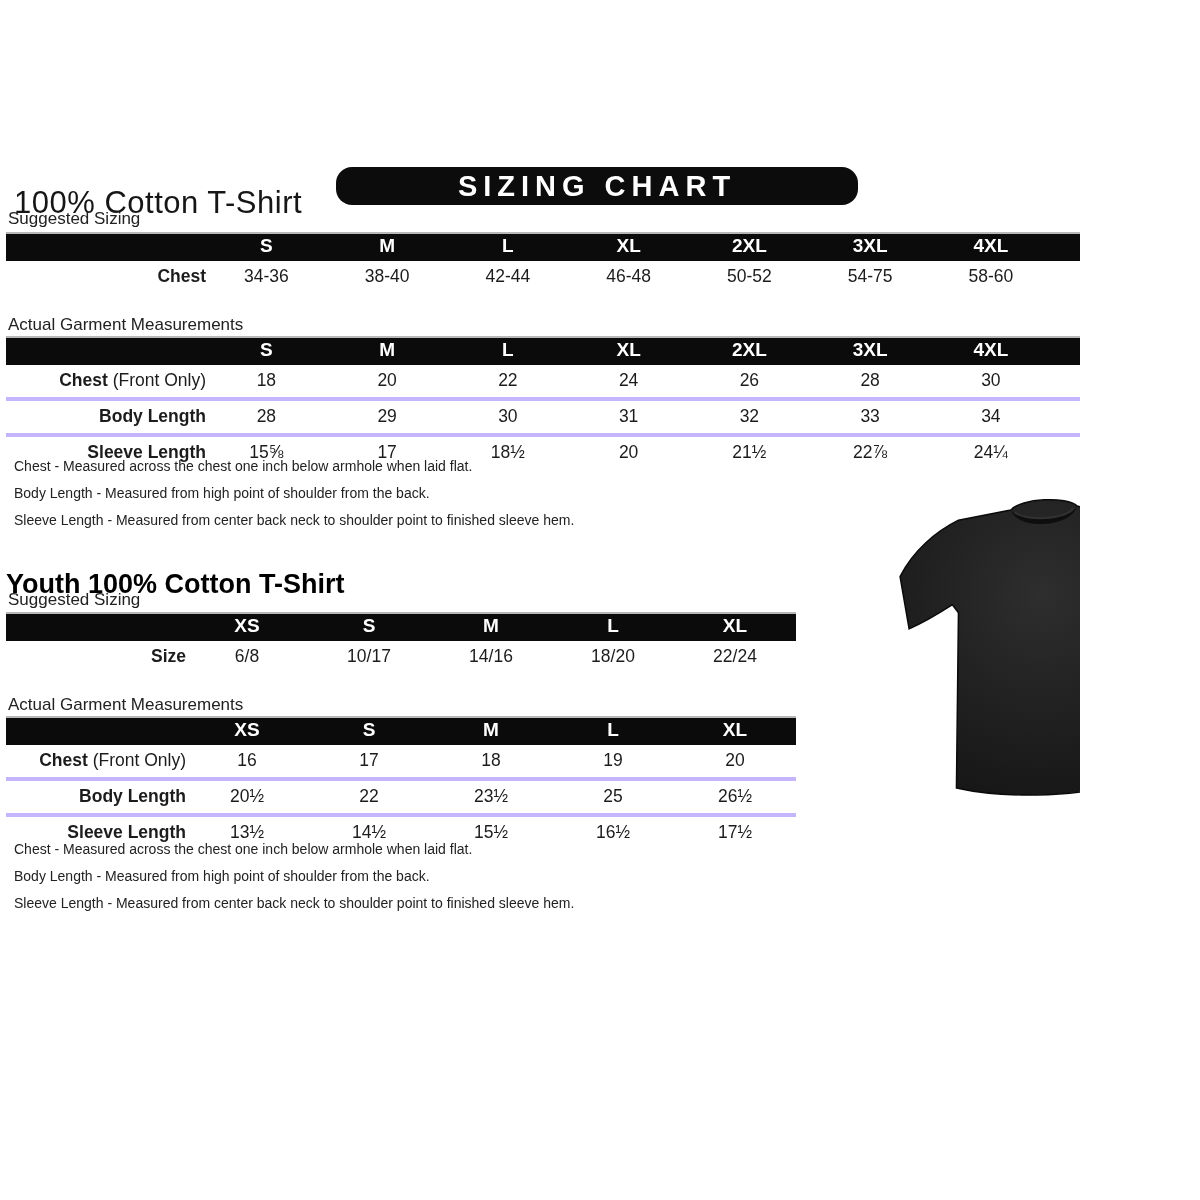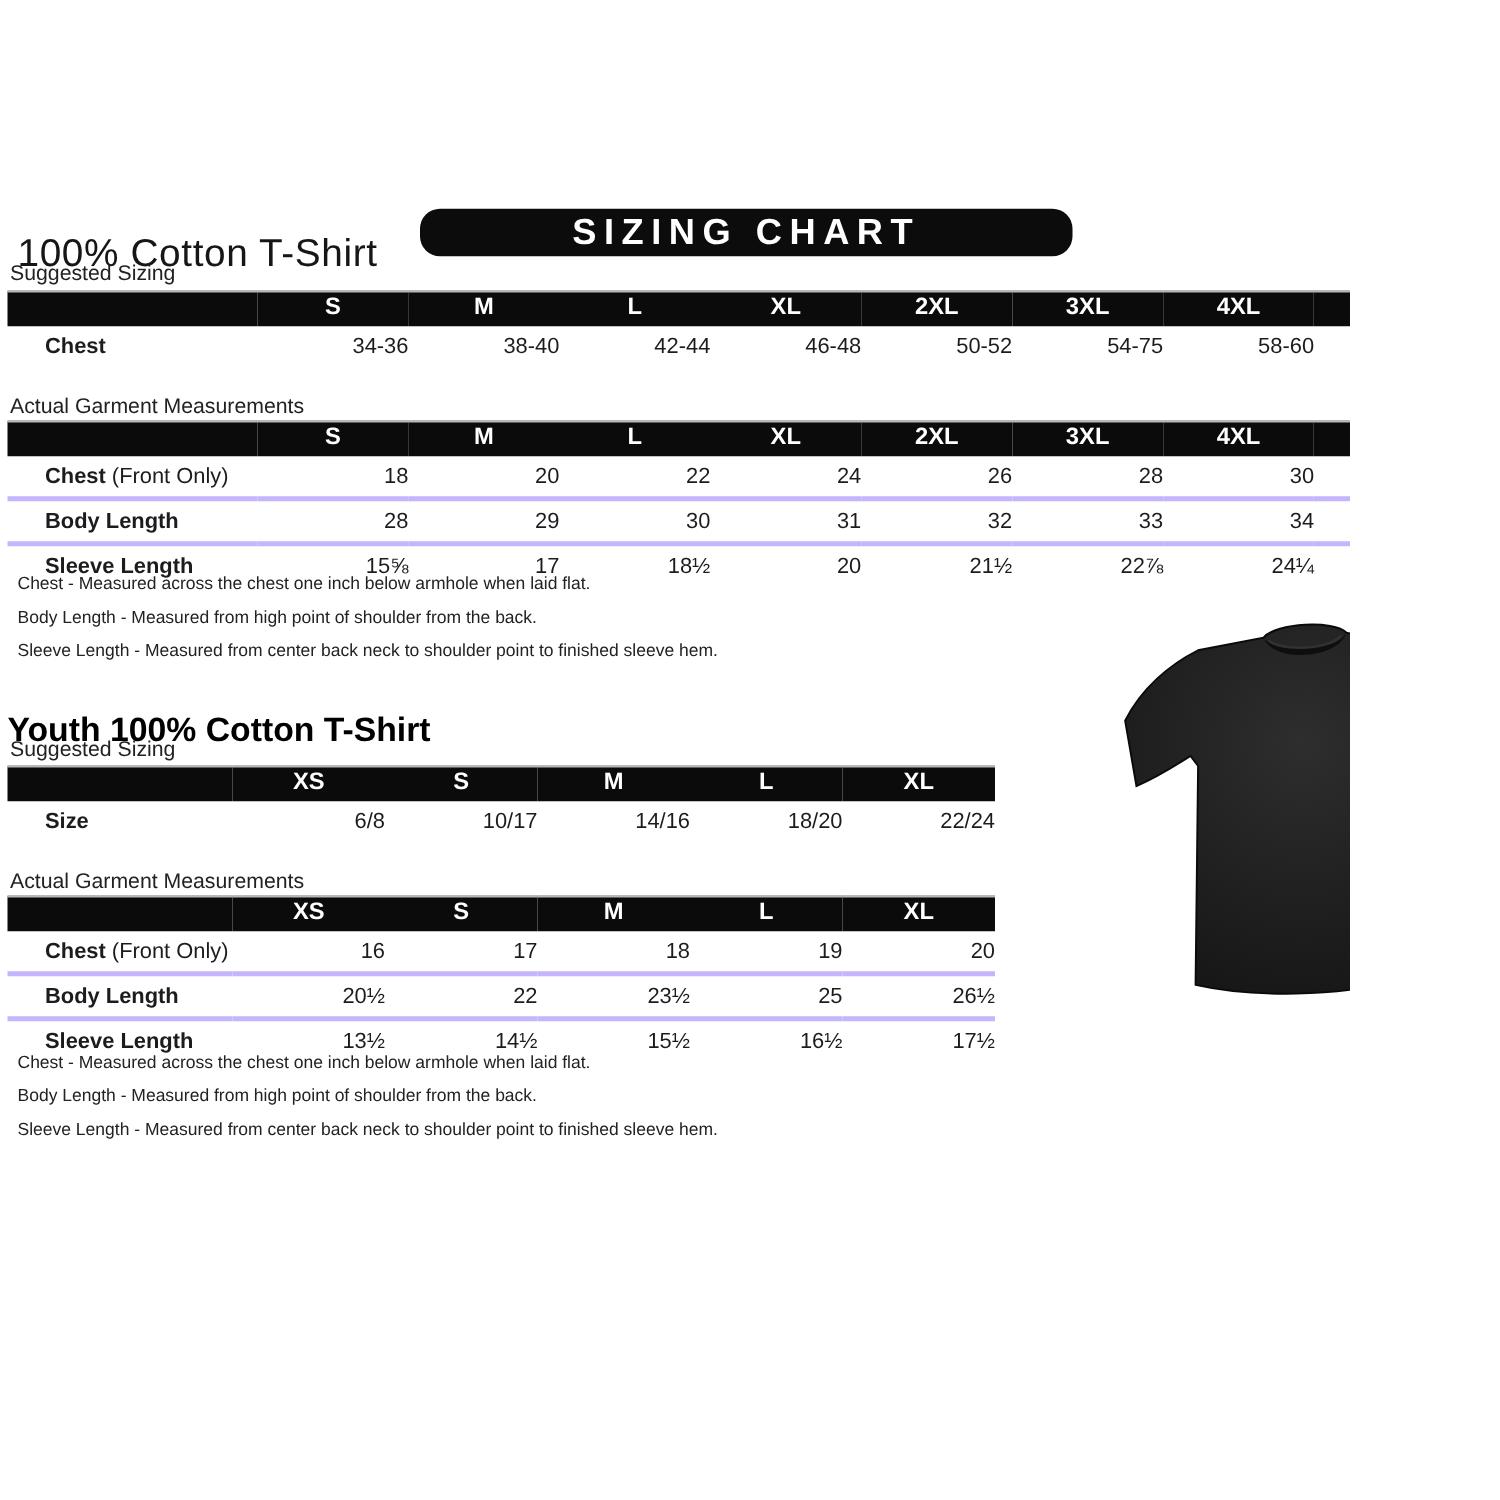--- a/index.html
+++ b/index.html
@@ -25,23 +25,23 @@
   table.t-adult-act{left:6px;top:336px;width:1166px;}
   table.t-youth-sug{left:6px;top:612px;width:790px;}
   table.t-youth-act{left:6px;top:716px;width:790px;}
   table.size-table thead th{
     background:#0b0b0b;color:#ffffff;font-size:19px;font-weight:700;text-align:center;
     padding:1px 0 4px;height:20px;
   }
   table.t-adult-sug thead th.label-col,table.t-adult-act thead th.label-col{width:200px;}
   table.t-youth-sug thead th.label-col,table.t-youth-act thead th.label-col{width:180px;}
   table.size-table tbody th,table.size-table tbody td{
-    font-size:17.5px;font-weight:400;color:#1c1c1c;text-align:right;padding:5px 0 6px;
-  }
-  table.size-table tbody th.row-label{text-align:left;padding-left:30px;white-space:nowrap;}
+    font-size:17.5px;font-weight:400;color:#1c1c1c;text-align:center;padding:5px 0 6px;
+  }
+  table.size-table tbody th.row-label{text-align:right;padding-left:30px;white-space:nowrap;}
   table.size-table tbody th.row-label b{font-weight:700;}
   table.lined tbody tr + tr{border-top:4px solid #c4b5fd;}
   
   .notes{position:absolute;left:14px;}
   .notes-adult{top:458px;}
   .notes-youth{top:841px;}
   .notes p{margin:0 0 11px 0;font-size:14px;color:#222;}
   
   .tshirt-wrap{position:absolute;left:896px;top:492px;width:294px;height:312px;}
 </style>

